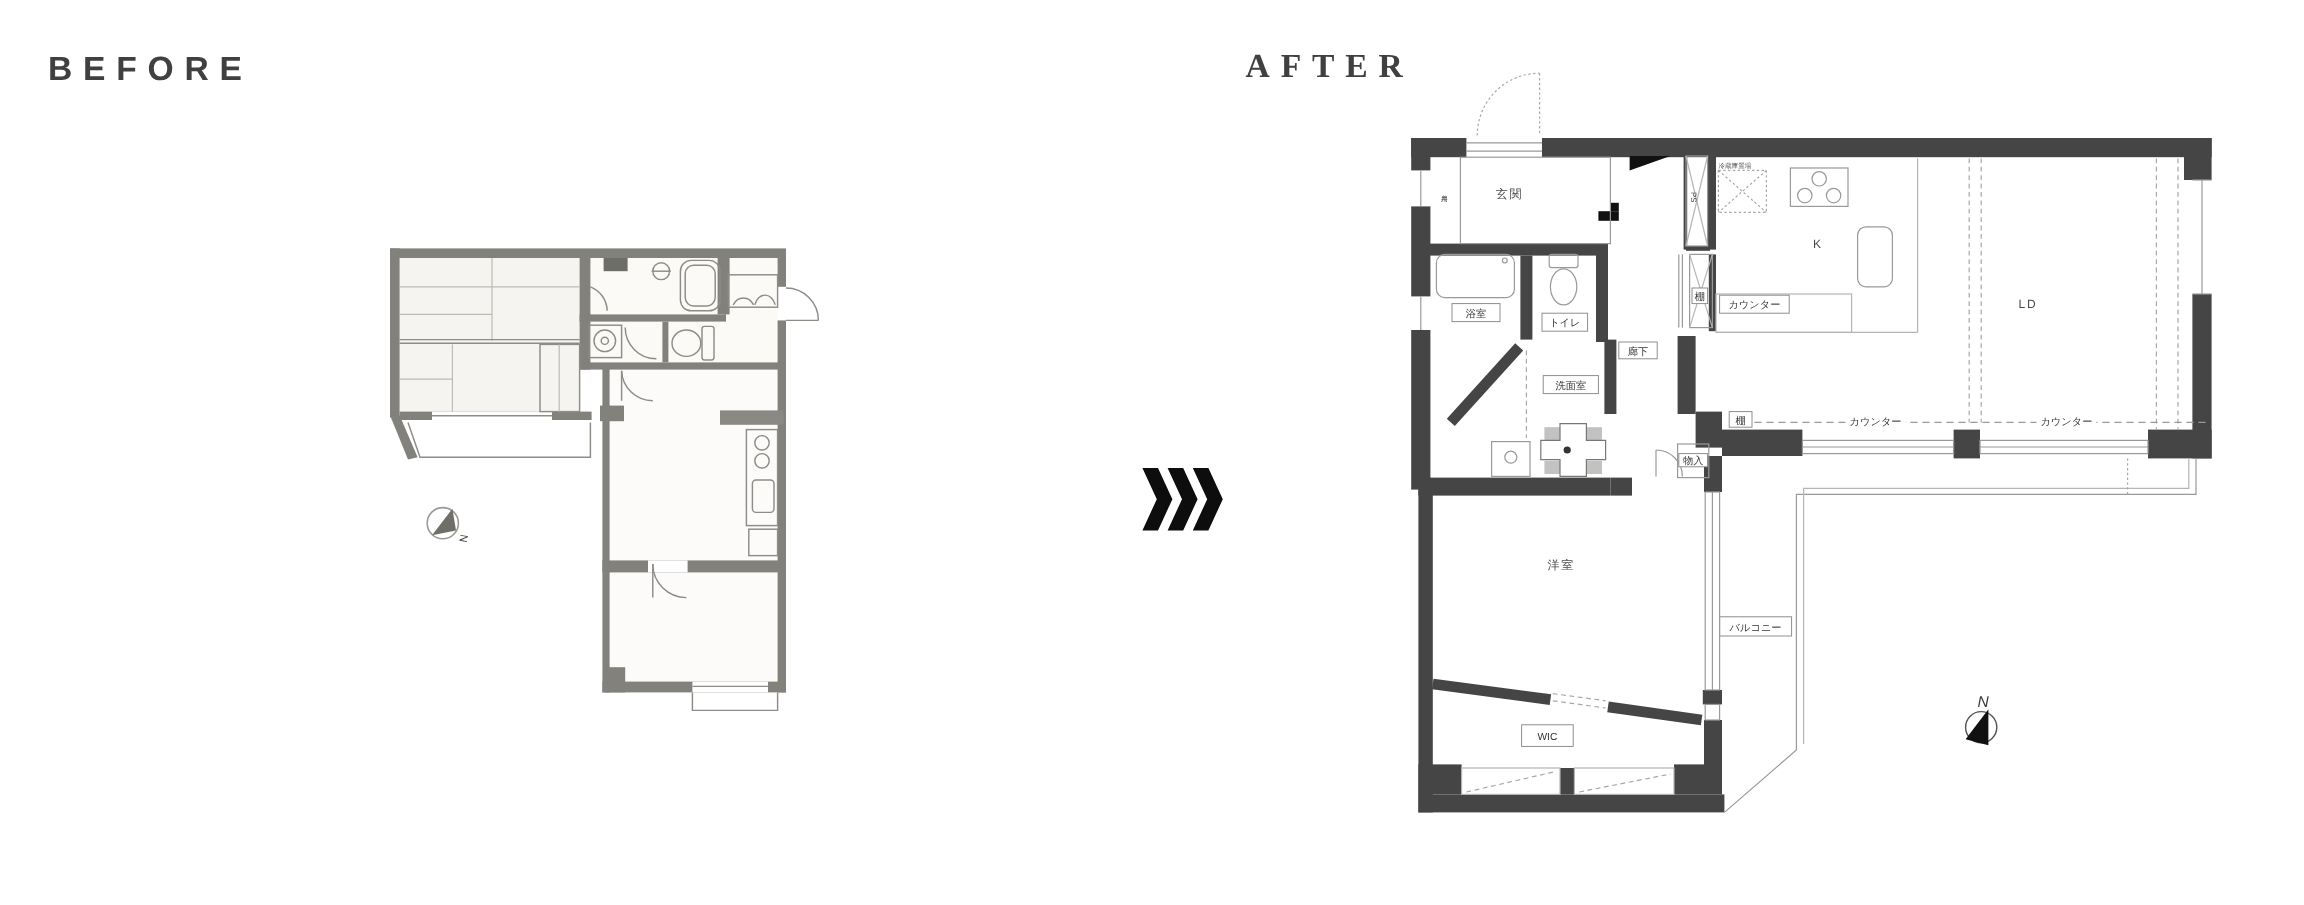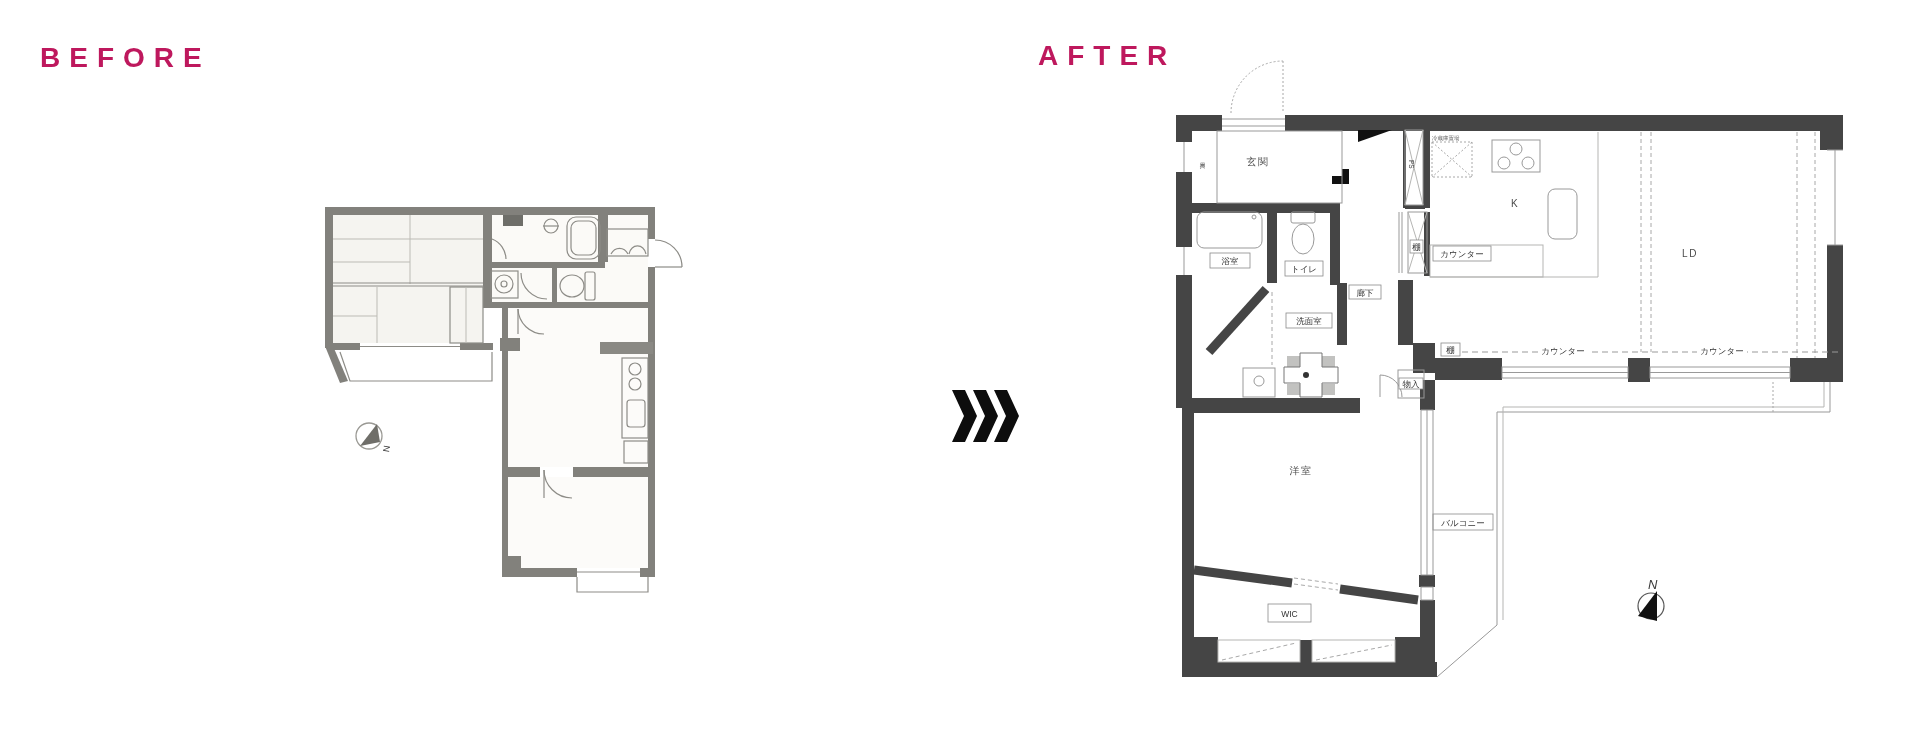--- a/index.html
+++ b/index.html
@@ -1,20 +1,20 @@
 <!DOCTYPE html>
 <html><head>
 <meta charset="utf-8">
 <style>
   html,body{margin:0;padding:0;background:#fff;}
   .page{position:relative;width:1920px;height:754px;background:#ffffff;overflow:hidden;
         font-family:"Liberation Sans",sans-serif;}
-  .plan-title{position:absolute;font-weight:700;font-size:28px;letter-spacing:9px;color:#be185d;}
+  .plan-title{position:absolute;font-weight:700;font-size:28px;letter-spacing:9px;color:#404040;}
   #title-before{left:40px;top:42px;}
-  #title-after{left:1038px;top:40px;}
+  #title-after{left:1038px;top:40px;font-family:Liberation Serif, serif;}
   .psvg{position:absolute;}
   svg text{font-family:"Liberation Sans",sans-serif;fill:#3a3a3a;}
   .wallA{fill:#454545;}
   .wallB{fill:#82817c;}
   .thinA{stroke:#999;stroke-width:1;fill:none;}
   .thinA2{stroke:#b5b5b3;stroke-width:1;fill:none;}
   .thinB{stroke:#8d8c87;stroke-width:1.2;fill:none;}
   .gridB{stroke:#bcbbb5;stroke-width:1;fill:none;}
   .dashA{stroke:#a8a8a8;stroke-width:1;fill:none;stroke-dasharray:4,3;}
   .dotA{stroke:#a8a8a8;stroke-width:1;fill:none;stroke-dasharray:2,2;}

